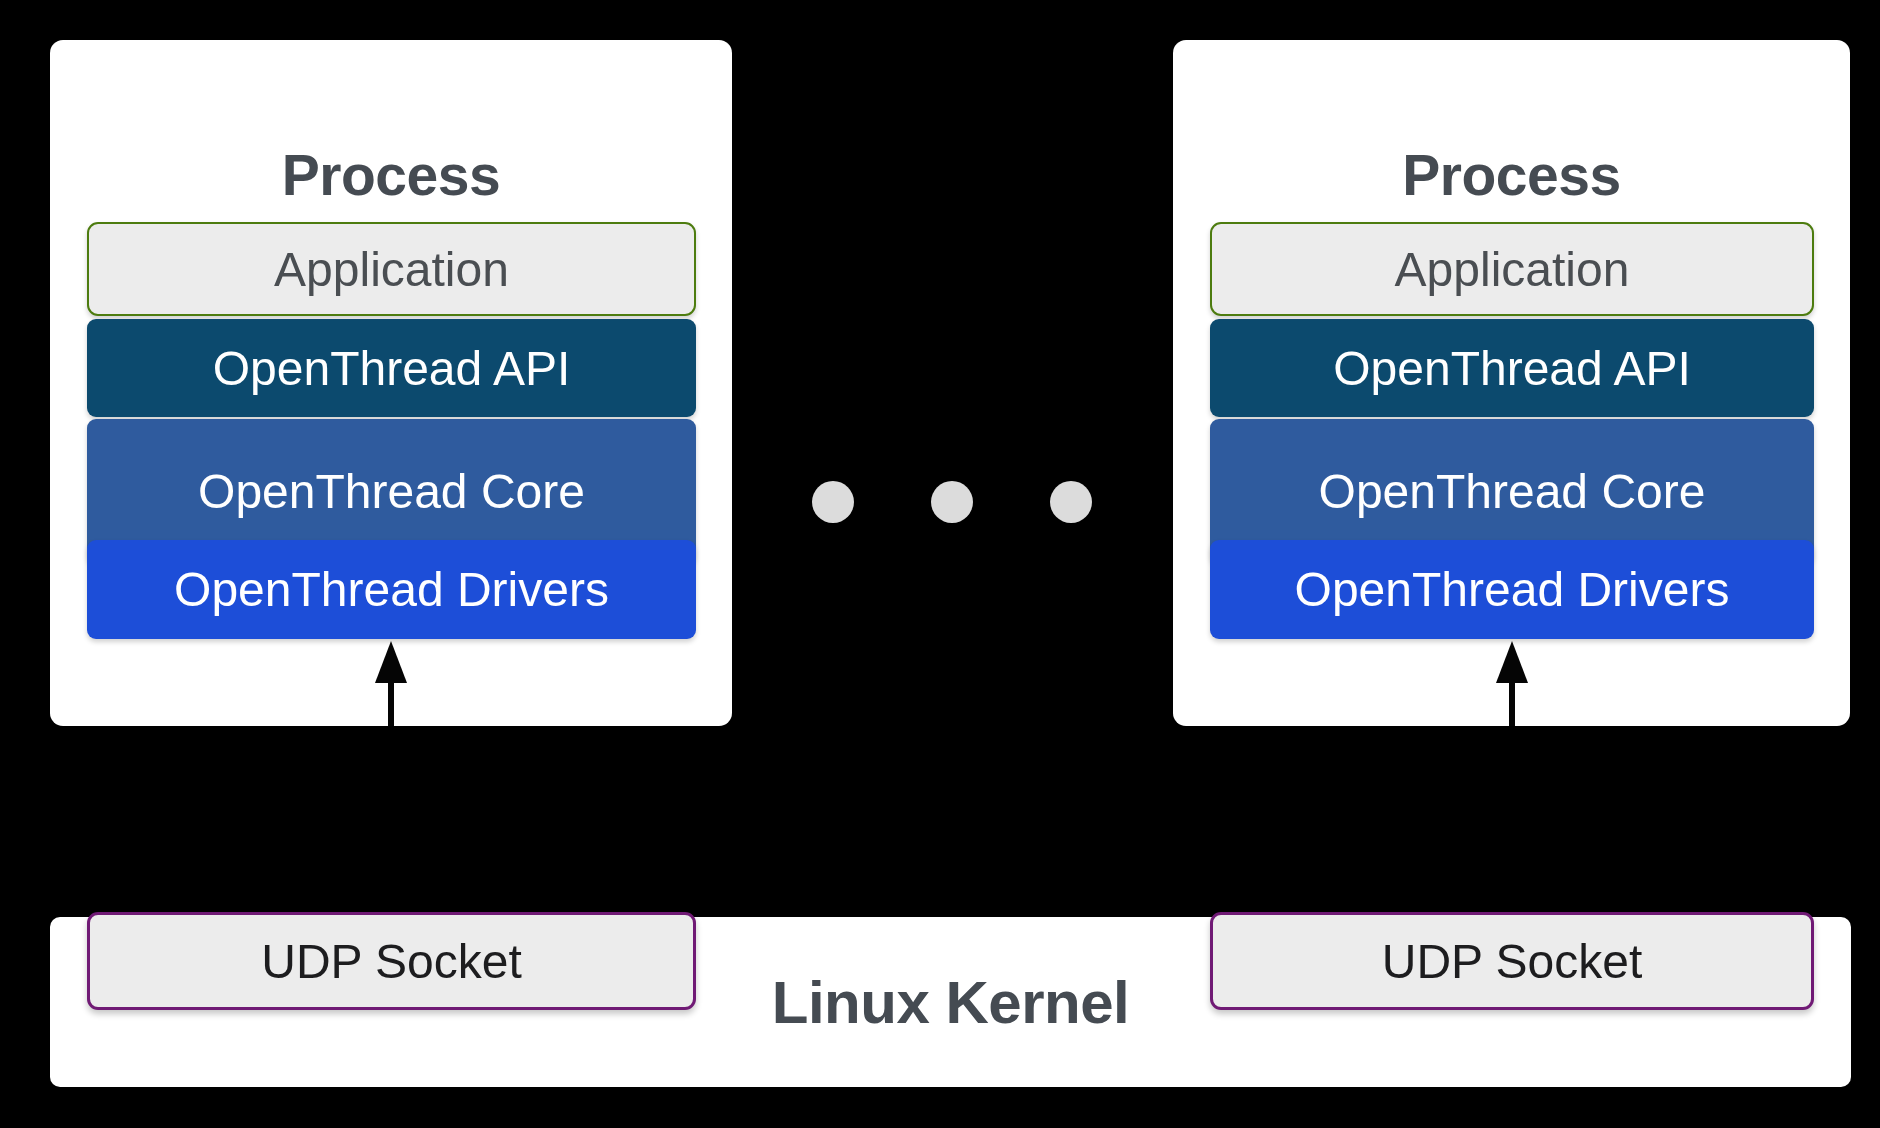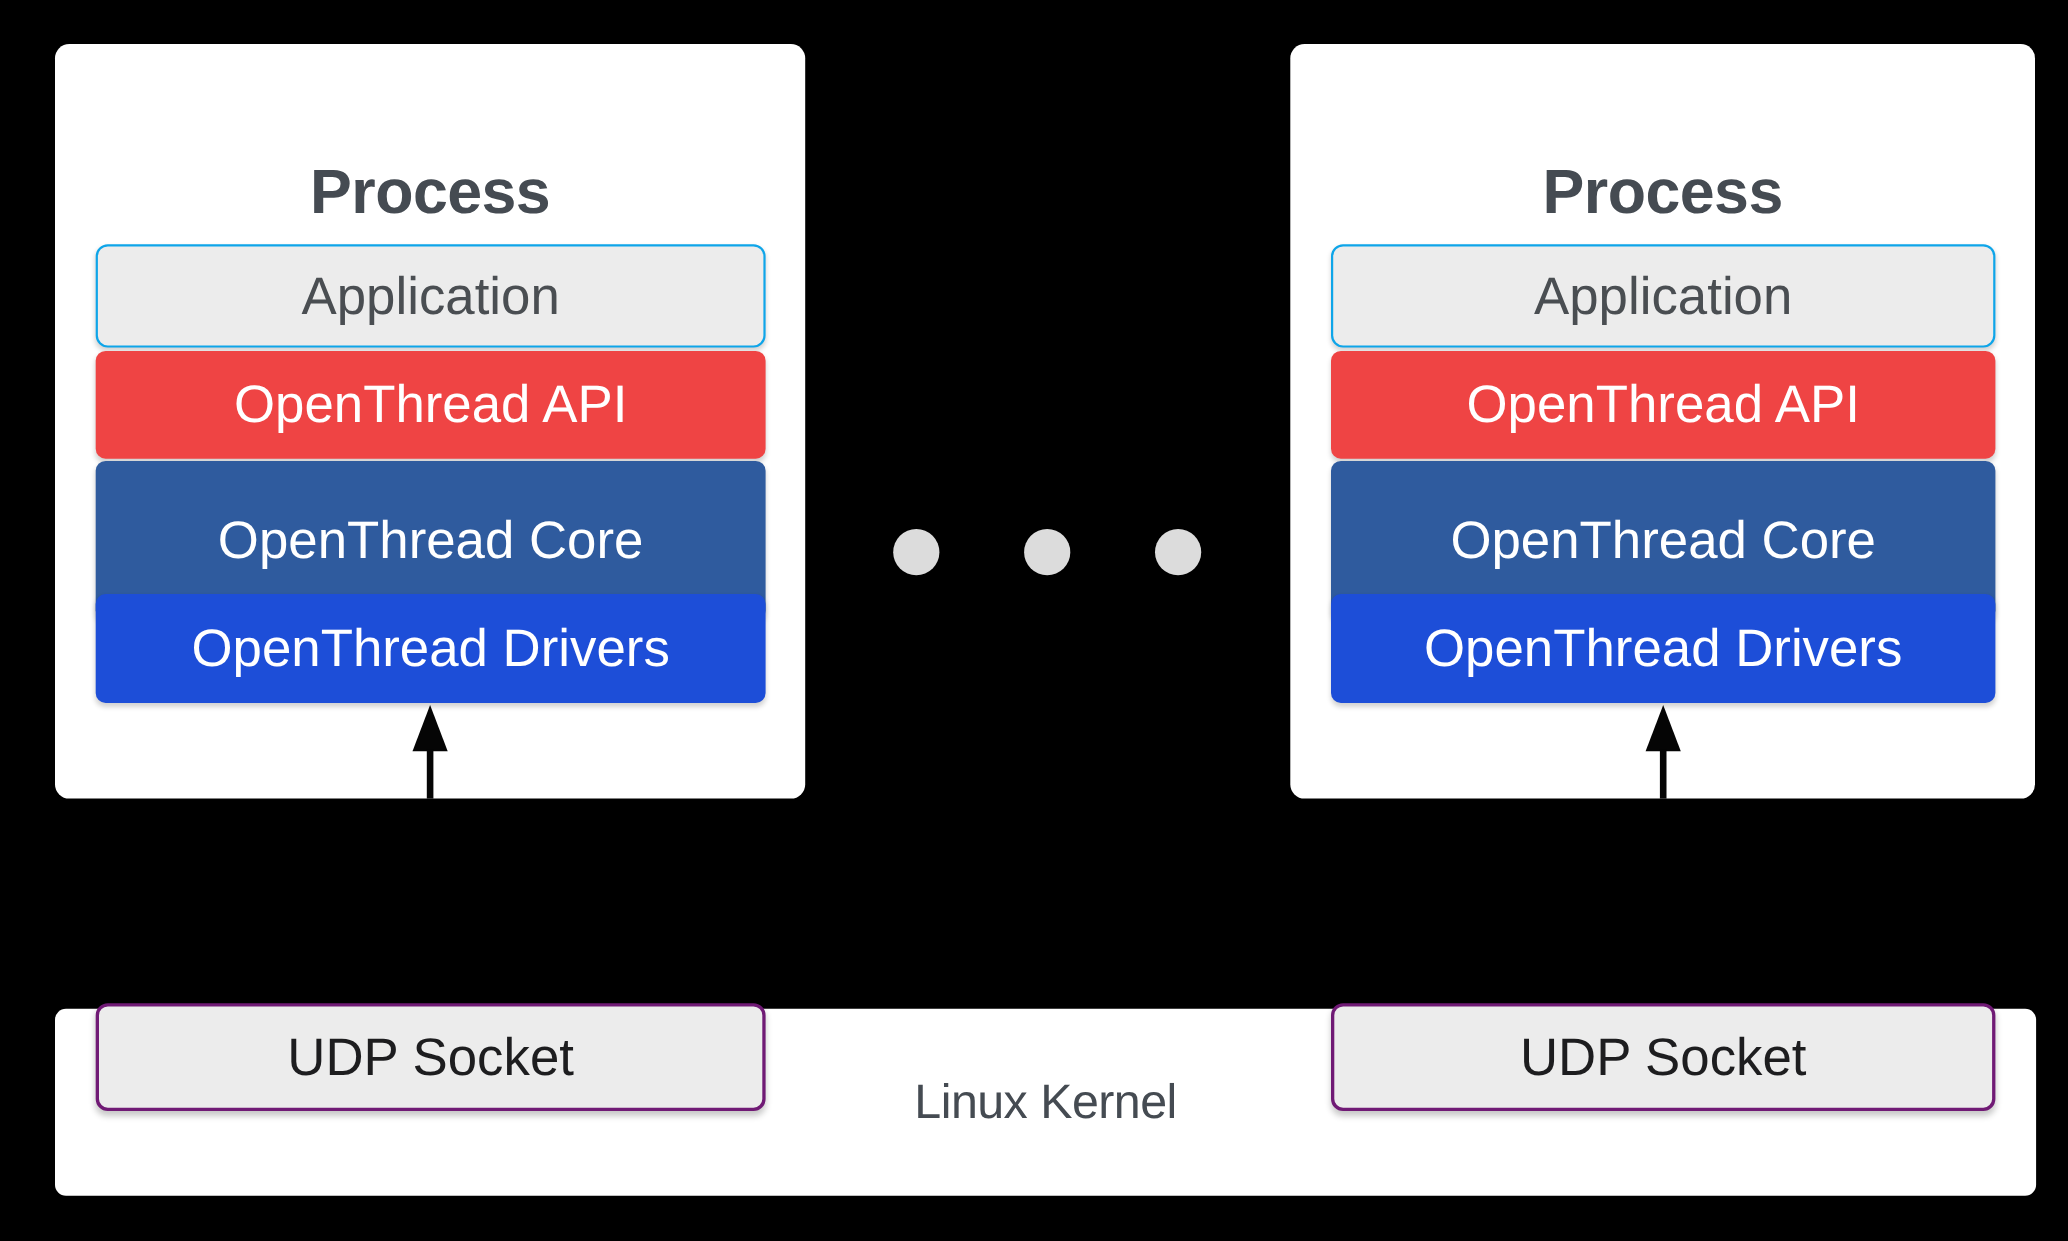--- a/index.html
+++ b/index.html
@@ -30,25 +30,25 @@
     position:absolute;left:37px;right:36px;
     display:flex;align-items:center;justify-content:center;
     font-size:48px;
     border-radius:9px;
     box-sizing:border-box;
     box-shadow:0 3px 5px rgba(0,0,0,0.18);
   }
   .layer.app{
     top:182px;height:94px;
     background:#ececec;
-    border:2px solid #0ea5e9;
+    border:2px solid #4d7c0f;
     border-radius:11px;
     color:#4a4e52;
   }
-  .layer.api{top:279px;height:98px;background:#ef4444;color:#fff;}
+  .layer.api{top:279px;height:98px;background:#0c4a6e;color:#fff;}
   .layer.core{top:379px;height:145px;background:#2f5b9e;color:#fff;}
   .layer.drivers{top:500px;height:99px;background:#1d4ed8;color:#fff;}
   .up-arrow{
     position:absolute;left:50%;top:601px;bottom:0;
     transform:translateX(-50%);
     width:32px;
   }
   .up-arrow .head{
     position:absolute;top:0;left:50%;transform:translateX(-50%);
     width:0;height:0;
@@ -69,21 +69,21 @@
   .dot.d1{left:919px;}
   .dot.d2{left:1038px;}
   .kernel-bar{
     position:absolute;left:38px;top:917px;width:1801px;height:170px;
     background:#fff;border-radius:10px;
     box-shadow:0 2px 8px rgba(0,0,0,0.6);
   }
   .kernel-label{
     position:absolute;inset:0;
     display:flex;align-items:center;justify-content:center;
-    font-size:44px;font-weight:normal;letter-spacing:-0.5px;
+    font-size:60px;font-weight:bold;letter-spacing:-0.5px;
     color:#454b52;
   }
   .udp-box{
     position:absolute;top:912px;height:98px;
     background:#ececec;
     border:3px solid #701a75;
     border-radius:11px;
     box-sizing:border-box;
     display:flex;align-items:center;justify-content:center;
     font-size:48px;color:#1d1d1f;

